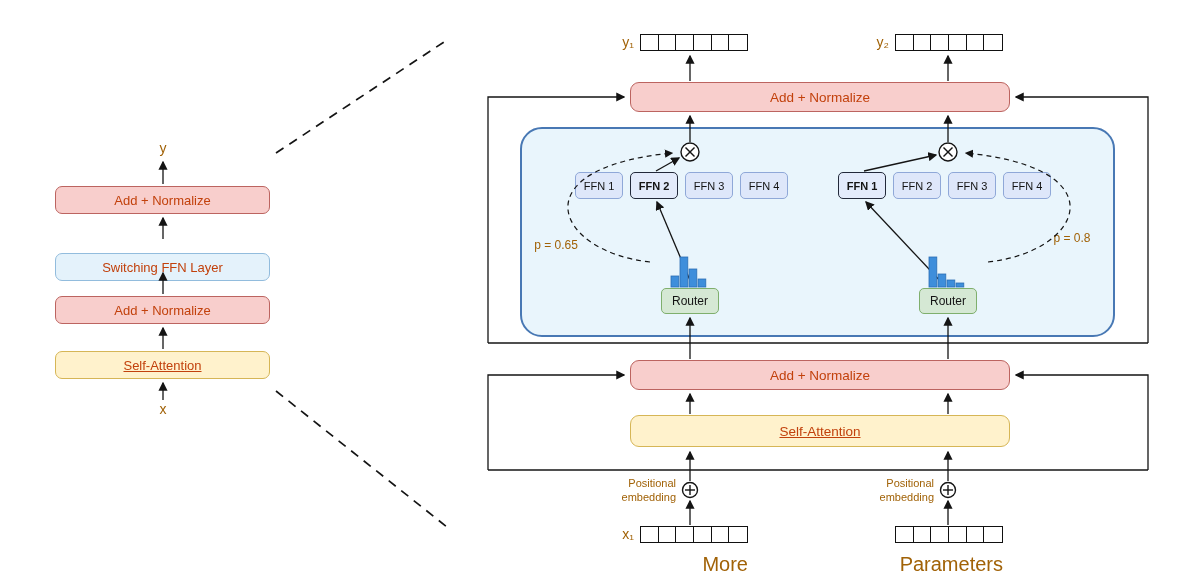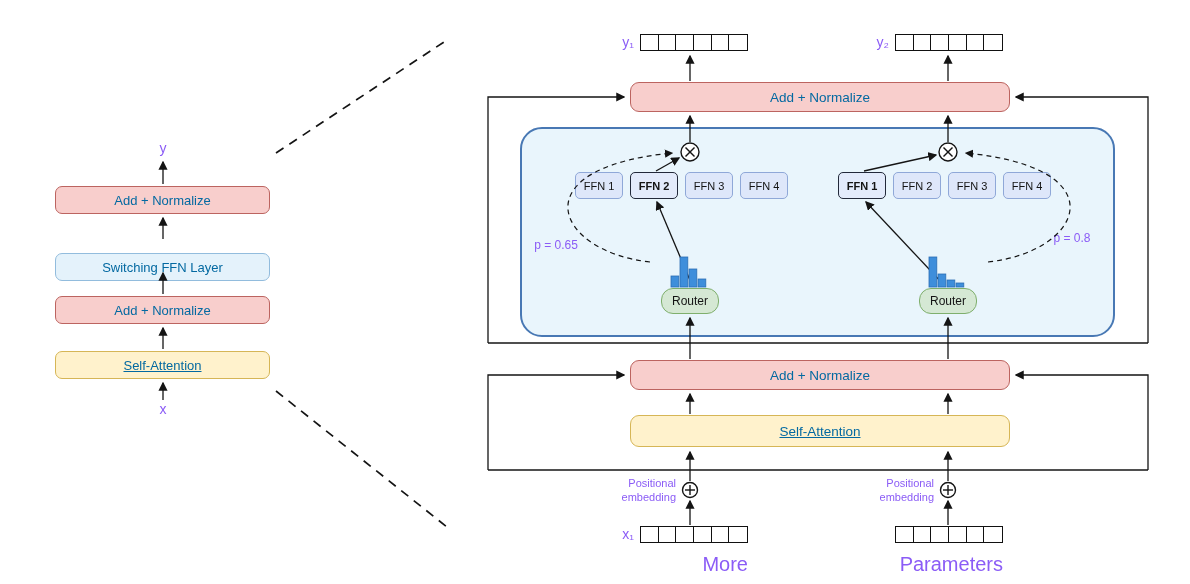--- a/index.html
+++ b/index.html
@@ -1,37 +1,37 @@
 <!DOCTYPE html>
 <html><head>
 <meta charset="utf-8">
 <style>
   * { margin:0; padding:0; box-sizing:border-box; }
   html,body { background:#ffffff; }
   body { font-family:"Liberation Sans","DejaVu Sans",sans-serif; color:#141414; }
   .canvas { position:relative; width:1190px; height:584px; background:#ffffff; overflow:hidden; }
   .box { position:absolute; display:flex; align-items:center; justify-content:center;
-         font-size:13px; color:#0369a1; border-radius:7px; text-align:left; }
+         font-size:13px; color:#c2410c; border-radius:7px; text-align:left; }
   .box-red    { background:#F8CECC; border:1.3px solid #BC6460; }
   .box-yellow { background:#FFF2CC; border:1.3px solid #D6B656;text-decoration:underline; }
   .box-sky    { background:#E4F2FB; border:1.3px solid #92BCDD; }
   .switch-container { position:absolute; left:520px; top:127px; width:595px; height:210px;
          background:#E9F5FC; border:2.5px solid #4878B4; border-radius:22px; }
   .ffn { position:absolute; top:172px; width:48px; height:27px;
          background:#DEE7FA; border:1.2px solid #8FA8D8; border-radius:5px;
          display:flex; align-items:center; justify-content:center; font-size:11px; }
   .ffn.selected { border:1.8px solid #22293A; font-weight:bold; background:#E3EBFB; }
   .router { position:absolute; top:288px; width:58px; height:26px;
-         background:#D5E8D4; border:1.2px solid #7FAF6D; border-radius:12px;
+         background:#D5E8D4; border:1.2px solid #7FAF6D; border-radius:5px;
          display:flex; align-items:center; justify-content:center; font-size:12px; }
   .tokens { position:absolute; width:108px; height:17px; display:grid;
          grid-template-columns:repeat(6,1fr); background:#fff; border:1.7px solid #111; }
   .tokens div { border-right:1.7px solid #111; }
   .tokens div:last-child { border-right:none; }
-  .lbl { position:absolute; color:#8b5cf6; }
+  .lbl { position:absolute; color:#a16207; }
   .sub-lbl { font-size:14px; line-height:17px; }
   .right-align { text-align:right; }
   .center { text-align:center; }
   .p-lbl { font-size:12px; }
   .pos-emb { font-size:11px; line-height:13.5px; white-space:pre-line; text-align:right; }
   .caption { font-size:20px;text-align:right; }
   svg.overlay { position:absolute; left:0; top:0; pointer-events:none; }
 </style>
 </head>
 <body>

